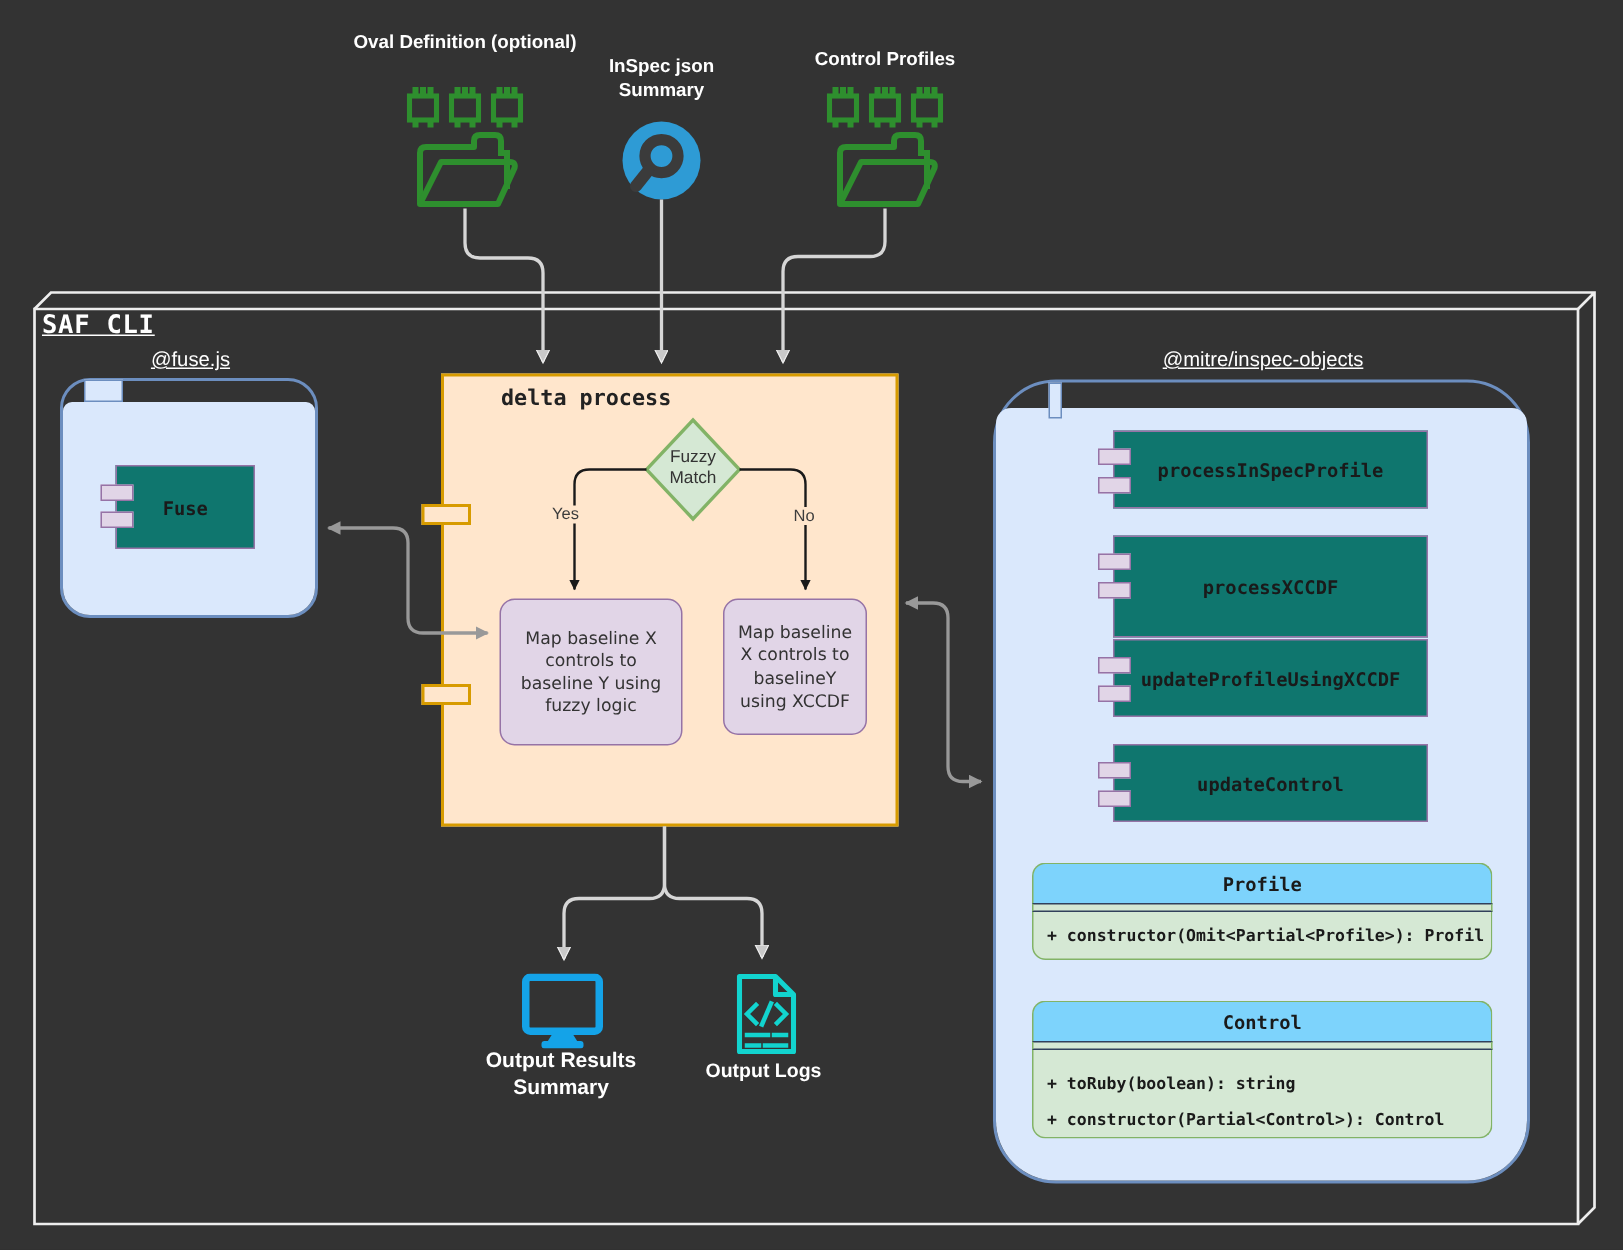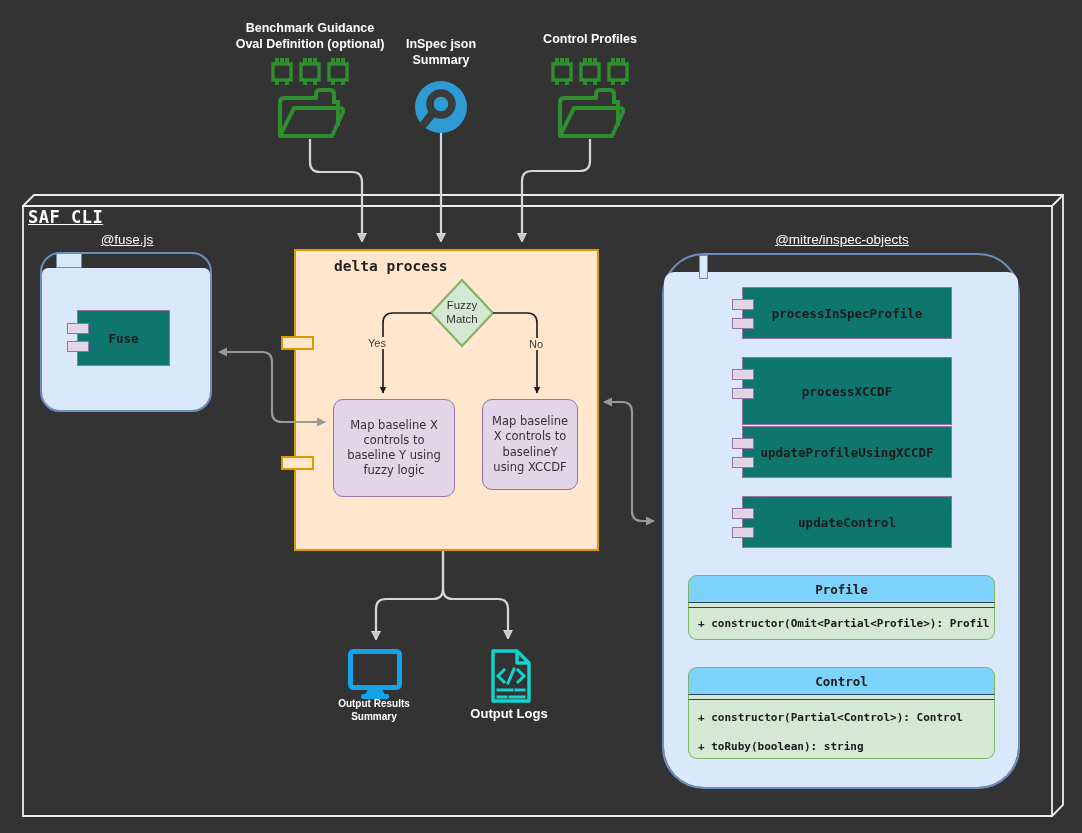--- a/index.html
+++ b/index.html
@@ -58,21 +58,20 @@
 <body>
 
 <div id="canvas">
 
   <svg class="layer">
     <path d="M23,206 H1052 V816 H23 Z" fill="none" stroke="#ededed" stroke-width="1.8"></path>
     <path d="M23,206 L34,195 H1063 V805 L1052,816 M1052,206 L1063,195" fill="none" stroke="#ededed" stroke-width="1.8"></path>
   </svg>
 
   <div class="abs wlabel" style="left:195px;top:20px;width:230px;">
-    <div>Benchmark Guidance</div>
     <div>Oval Definition (optional)</div>
   </div>
   <svg class="abs" style="left:268px;top:56px;" width="84" height="86" viewBox="0 0 84 86">
     <g stroke="#2e8f2e" stroke-width="3.4" fill="none">
       <rect x="5" y="8" width="18" height="16"></rect>
       <rect x="33" y="8" width="18" height="16"></rect>
       <rect x="61" y="8" width="18" height="16"></rect>
     </g>
     <g fill="#2e8f2e">
       <rect x="7" y="2" width="4" height="5"></rect>
@@ -189,30 +188,30 @@
 
   <div class="abs cls-head" style="left:688px;top:575px;width:307px;height:27px;">Profile</div>
   <div class="abs cls-sep" style="left:688px;top:602px;width:307px;height:6px;"></div>
   <div class="abs cls-body" style="left:688px;top:608px;width:307px;height:32px;">
     <div class="cls-row" style="margin-top:9px;">+ constructor(Omit&lt;Partial&lt;Profile&gt;): Profil</div>
   </div>
 
   <div class="abs cls-head" style="left:688px;top:667px;width:307px;height:27px;">Control</div>
   <div class="abs cls-sep" style="left:688px;top:694px;width:307px;height:6px;"></div>
   <div class="abs cls-body" style="left:688px;top:700px;width:307px;height:59px;">
+    <div class="cls-row" style="margin-top:16px;">+ toRuby(boolean): string</div>
     <div class="cls-row" style="margin-top:11px;">+ constructor(Partial&lt;Control&gt;): Control</div>
-    <div class="cls-row" style="margin-top:16px;">+ toRuby(boolean): string</div>
   </div>
 
   <svg class="abs" style="left:348px;top:649px;" width="54" height="50" viewBox="0 0 54 50">
     <rect x="2.5" y="2.5" width="49" height="36" rx="3" fill="#333333" stroke="#14a3e8" stroke-width="5"></rect>
     <path d="M21,39 h12 l5,8 h-22 Z" fill="#14a3e8"></path>
     <rect x="13" y="45" width="28" height="5" rx="2" fill="#14a3e8"></rect>
   </svg>
-  <div class="abs wlabel" style="left:300px;top:698px;width:148px;font-size:10px;">
+  <div class="abs wlabel" style="left:300px;top:698px;width:148px;font-size:14px;">
     <div>Output Results</div>
     <div>Summary</div>
   </div>
 
   <svg class="abs" style="left:489px;top:649px;" width="44" height="54" viewBox="0 0 44 54">
     <path d="M4,2 H28 L40,14 V52 H4 Z" fill="#333333" stroke="#12d4cf" stroke-width="3.4" stroke-linejoin="round"></path>
     <path d="M28,2 V14 H40" fill="none" stroke="#12d4cf" stroke-width="3.4" stroke-linejoin="round"></path>
     <g stroke="#12d4cf" stroke-width="3" fill="none" stroke-linecap="square">
       <path d="M15,21 l-6,6 6,6"></path>
       <path d="M19,34 l6,-14"></path>

